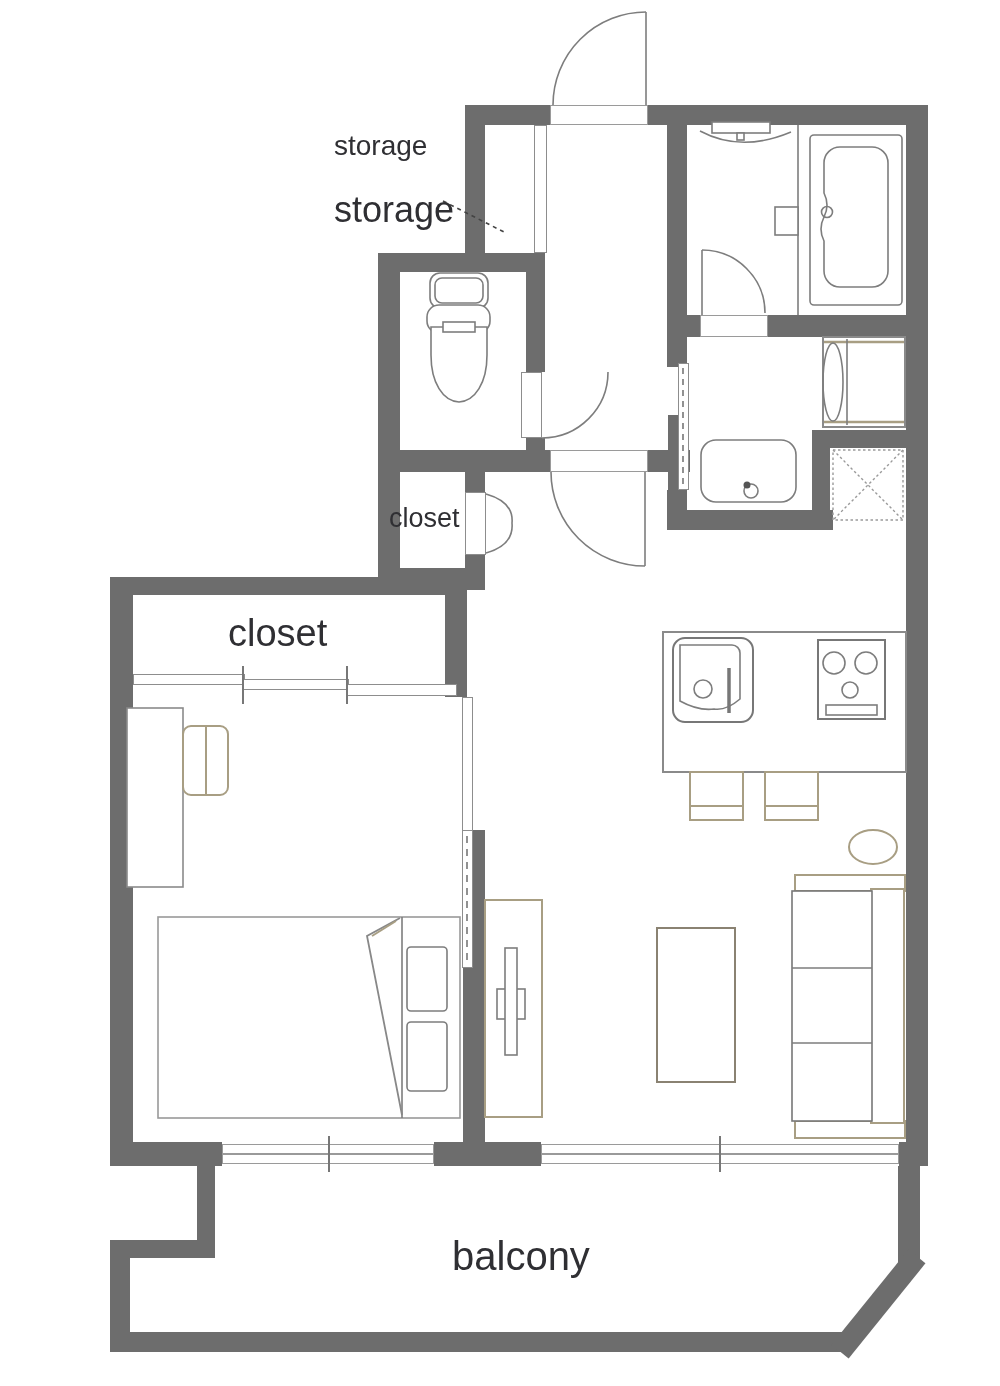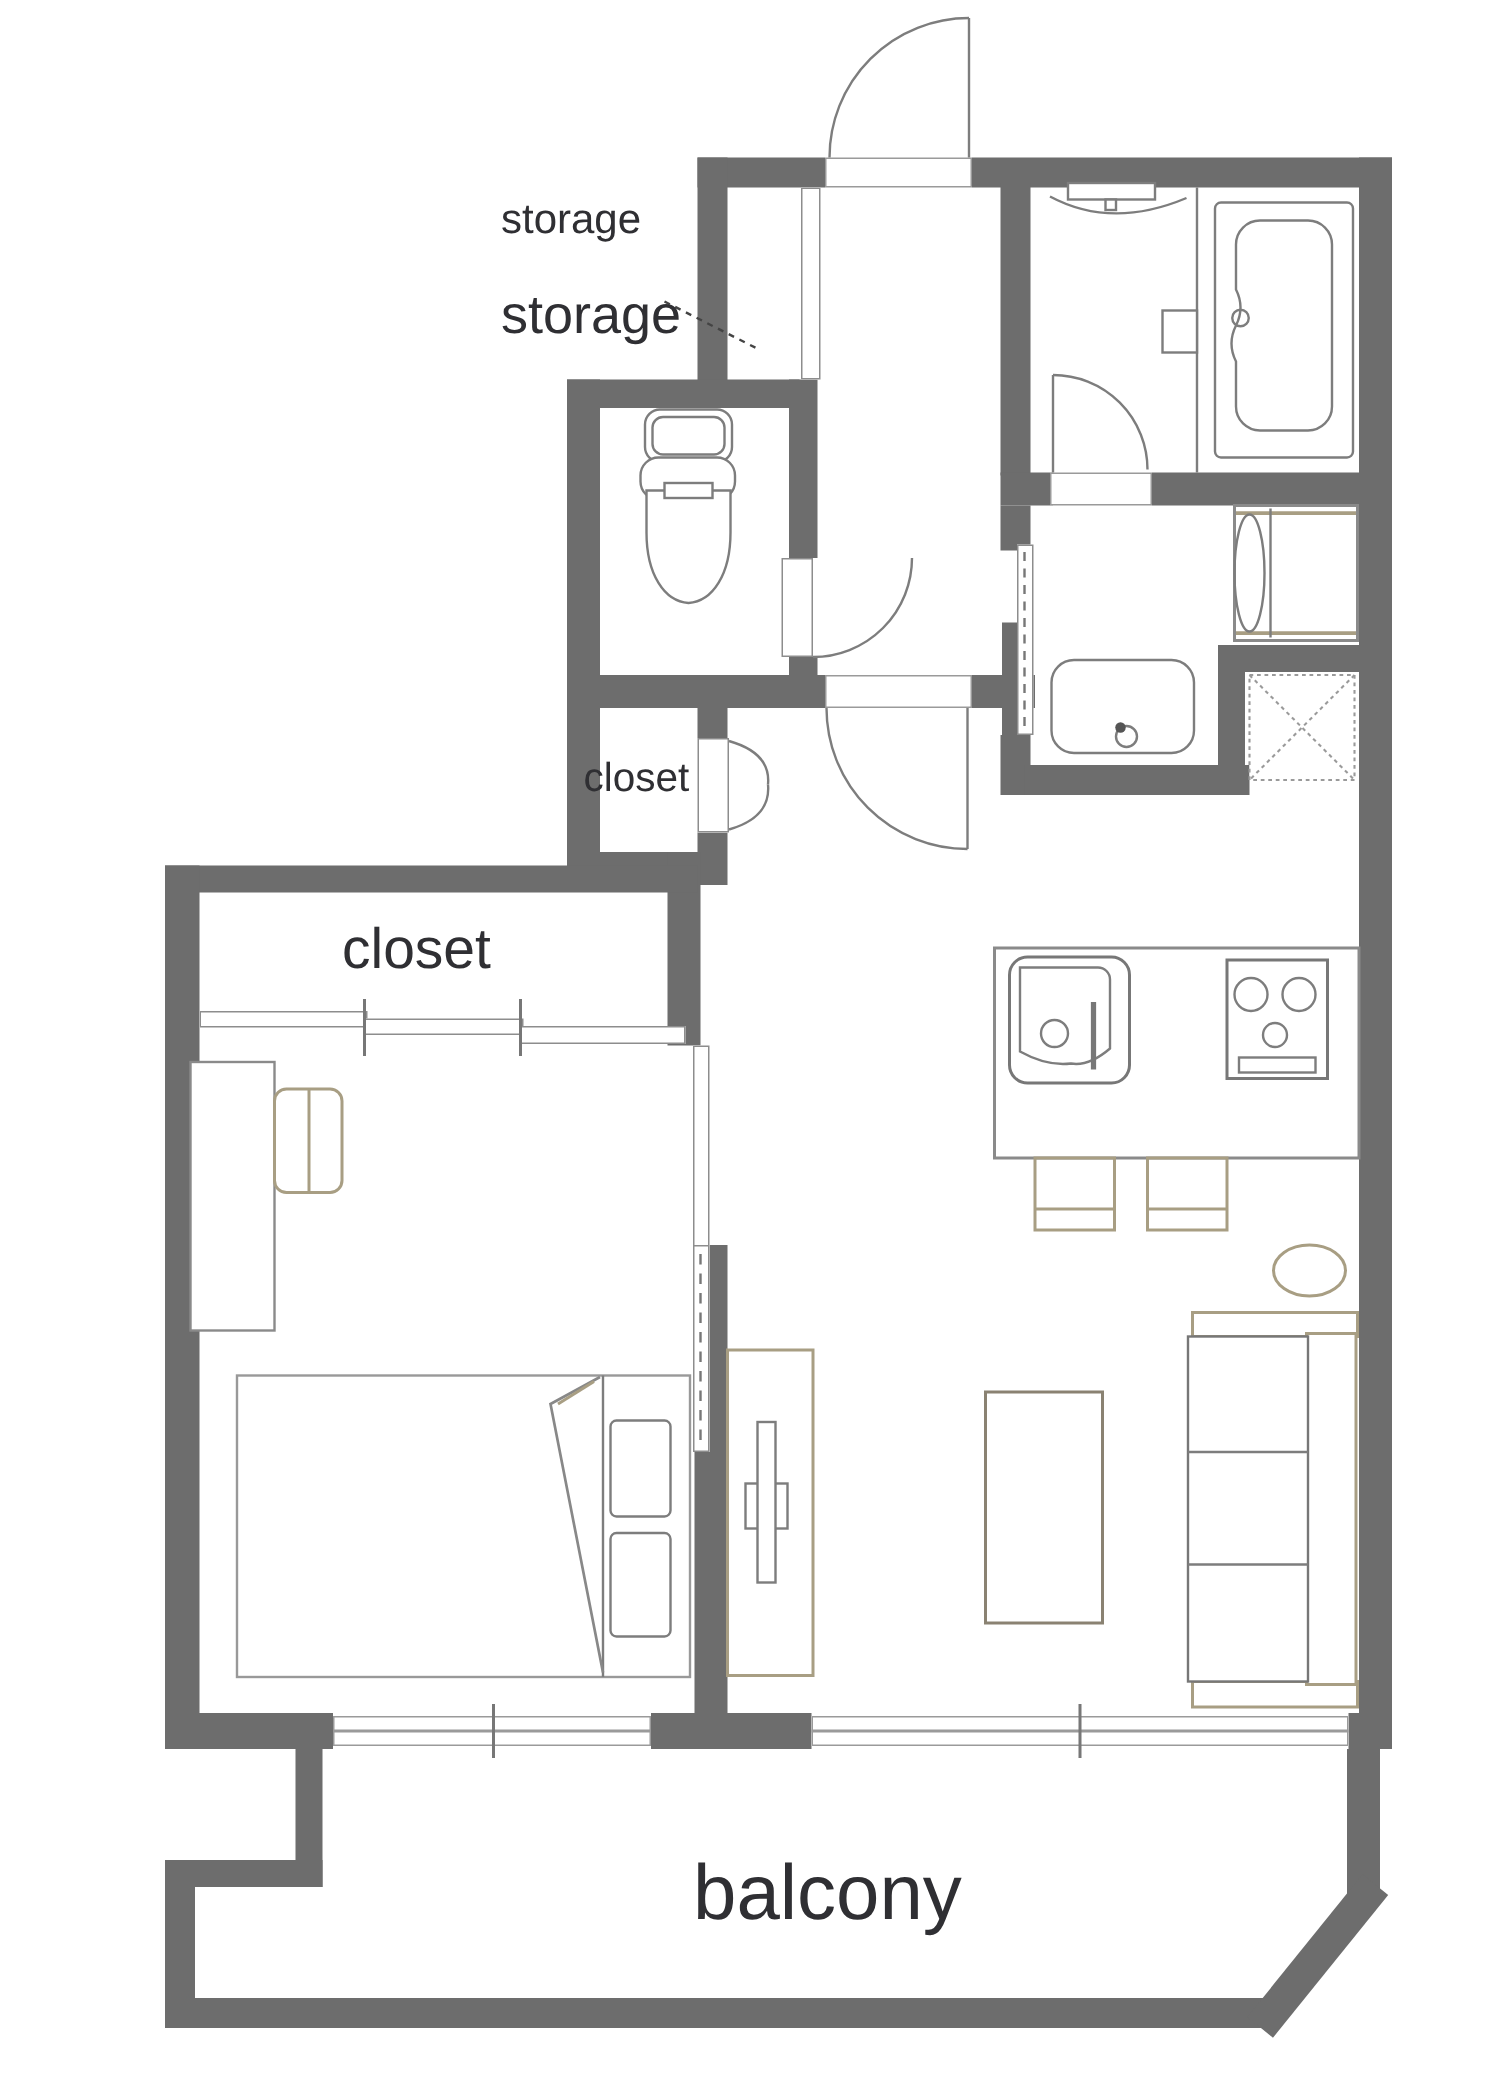--- a/index.html
+++ b/index.html
@@ -206,14 +206,14 @@
       <line class="tan" x1="206" y1="726" x2="206" y2="795"></line>
     </g>
 
     <line x1="847" y1="1343" x2="910" y2="1265" stroke="#6d6d6d" stroke-width="22" stroke-linecap="square"></line>
   </svg>
 
   <div class="lbl" style="left:334px;top:132px;font-size:28px;">storage</div>
   <div class="lbl" style="left:334px;top:192px;font-size:36px;">storage</div>
   <div class="lbl" style="left:389px;top:505px;font-size:27px;">closet</div>
   <div class="lbl" style="left:228px;top:614px;font-size:38px;">closet</div>
-  <div class="lbl" style="left:462px;top:1236px;font-size:52px;">balcony</div>
+  <div class="lbl" style="left:452px;top:1236px;font-size:40px;">balcony</div>
 </div>
 
 </body></html>

